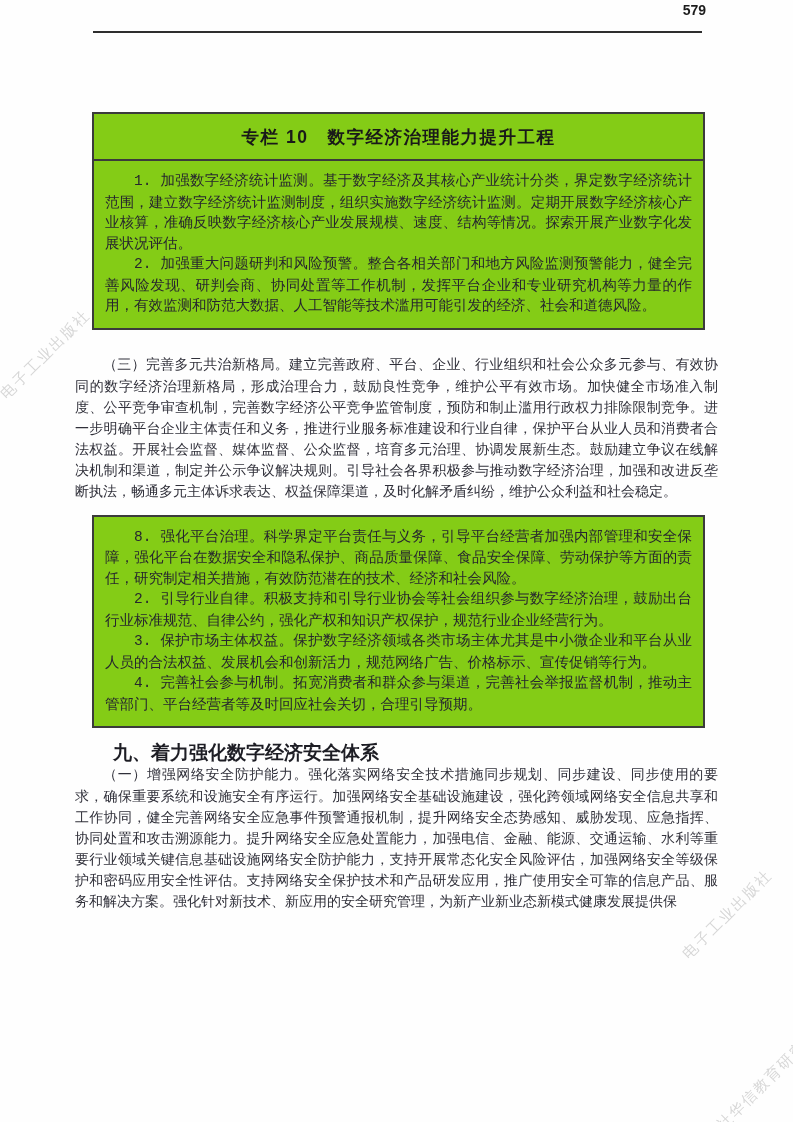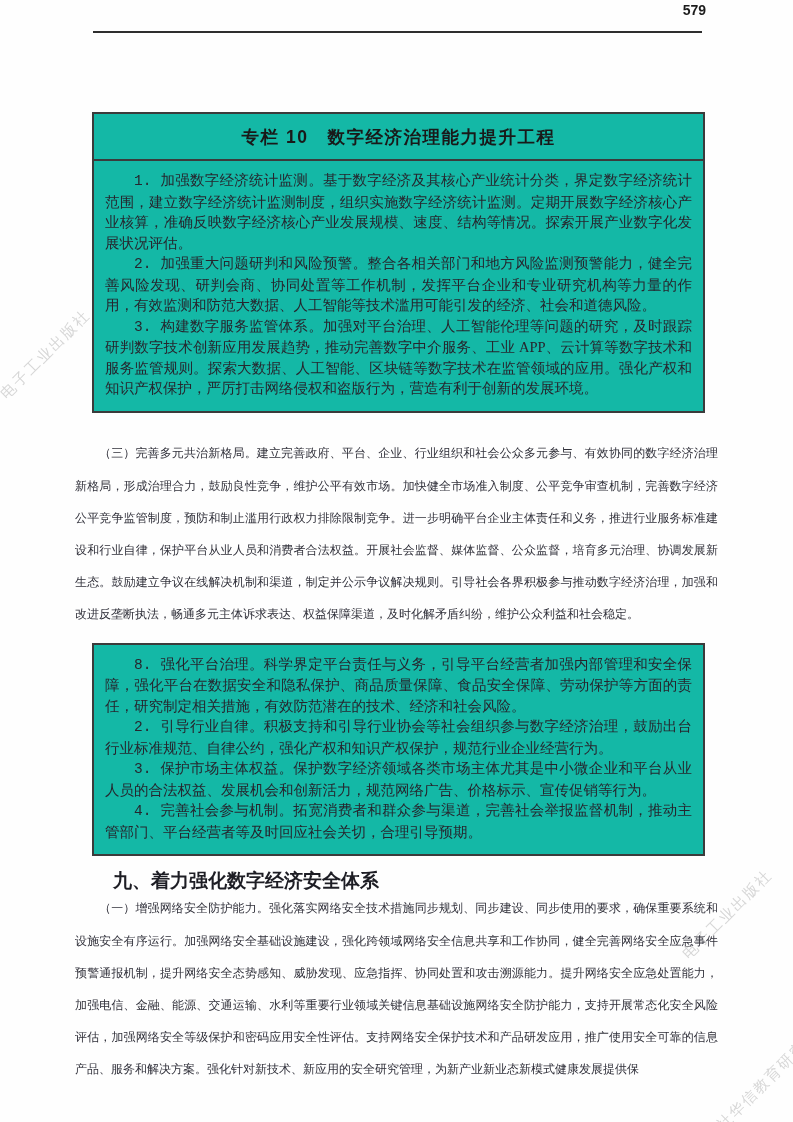--- a/index.html
+++ b/index.html
@@ -35,21 +35,21 @@
   #wm1 { left: -14px; top: 345px; }
   #wm2 { left: 668px; top: 905px; }
   #wm3 { left: 700px; top: 1070px; }
   .content {
     position: absolute; top: 112px; left: 75px;
     width: 643px; z-index: 1;
   }
   .panel {
     border: 2px solid #3b3b3b;
     margin: 0 13px 0 17px;
-    background: #14b8a6;
+    background: #84cc16;
   }
   .panel-title {
     text-align: center;
     font-family: "Liberation Sans", sans-serif;
     font-weight: bold;
     font-size: 17.5px;
     letter-spacing: 1.5px;
     color: #191919;
     padding: 11px 0 10px;
     border-bottom: 2px solid #3b3b3b;
@@ -58,22 +58,22 @@
   .panel-para {
     margin: 0;
     font-size: 14.5px;
     line-height: 20.5px;
     text-align: justify;
     text-indent: 2em;
     color: #26262e;
   }
   .body-para {
     margin: 24px 0 0;
-    font-size: 12px;
-    line-height: 32px;
+    font-size: 14px;
+    line-height: 21px;
     text-align: justify;
     text-indent: 2em;
     color: #30303a;
   }
   .panel-gap { margin-top: 13px; }
   .section-heading {
     margin: 13px 0 0;
     font-family: "Liberation Sans", sans-serif;
     font-weight: bold;
     font-size: 19px;
@@ -94,21 +94,20 @@
 <div class="page-number">579</div>
 <div class="top-rule"></div>
 
 <main class="content">
 
   <section class="panel">
     <div class="panel-title">专栏 10　数字经济治理能力提升工程</div>
     <div class="panel-body">
       <p class="panel-para"><span class="lead">1. 加强数字经济统计监测。</span><span>基于数字经济及其核心产业统计分类，界定数字经济统计范围，建立数字经济统计监测制度，组织实施数字经济统计监测。定期开展数字经济核心产业核算，准确反映数字经济核心产业发展规模、速度、结构等情况。探索开展产业数字化发展状况评估。</span></p>
       <p class="panel-para"><span class="lead">2. 加强重大问题研判和风险预警。</span><span>整合各相关部门和地方风险监测预警能力，健全完善风险发现、研判会商、协同处置等工作机制，发挥平台企业和专业研究机构等力量的作用，有效监测和防范大数据、人工智能等技术滥用可能引发的经济、社会和道德风险。</span></p>
-      <p class="panel-para"><span class="lead">3. 构建数字服务监管体系。</span><span>加强对平台治理、人工智能伦理等问题的研究，及时跟踪研判数字技术创新应用发展趋势，推动完善数字中介服务、工业 APP、云计算等数字技术和服务监管规则。探索大数据、人工智能、区块链等数字技术在监管领域的应用。强化产权和知识产权保护，严厉打击网络侵权和盗版行为，营造有利于创新的发展环境。</span></p>
     </div>
   </section>
 
   <p class="body-para"><span class="lead">（三）完善多元共治新格局。</span><span>建立完善政府、平台、企业、行业组织和社会公众多元参与、有效协同的数字经济治理新格局，形成治理合力，鼓励良性竞争，维护公平有效市场。加快健全市场准入制度、公平竞争审查机制，完善数字经济公平竞争监管制度，预防和制止滥用行政权力排除限制竞争。进一步明确平台企业主体责任和义务，推进行业服务标准建设和行业自律，保护平台从业人员和消费者合法权益。开展社会监督、媒体监督、公众监督，培育多元治理、协调发展新生态。鼓励建立争议在线解决机制和渠道，制定并公示争议解决规则。引导社会各界积极参与推动数字经济治理，加强和改进反垄断执法，畅通多元主体诉求表达、权益保障渠道，及时化解矛盾纠纷，维护公众利益和社会稳定。</span></p>
 
   <section class="panel panel-gap">
     <div class="panel-body">
       <p class="panel-para"><span class="lead">8. 强化平台治理。</span><span>科学界定平台责任与义务，引导平台经营者加强内部管理和安全保障，强化平台在数据安全和隐私保护、商品质量保障、食品安全保障、劳动保护等方面的责任，研究制定相关措施，有效防范潜在的技术、经济和社会风险。</span></p>
       <p class="panel-para"><span class="lead">2. 引导行业自律。</span><span>积极支持和引导行业协会等社会组织参与数字经济治理，鼓励出台行业标准规范、自律公约，强化产权和知识产权保护，规范行业企业经营行为。</span></p>
       <p class="panel-para"><span class="lead">3. 保护市场主体权益。</span><span>保护数字经济领域各类市场主体尤其是中小微企业和平台从业人员的合法权益、发展机会和创新活力，规范网络广告、价格标示、宣传促销等行为。</span></p>

